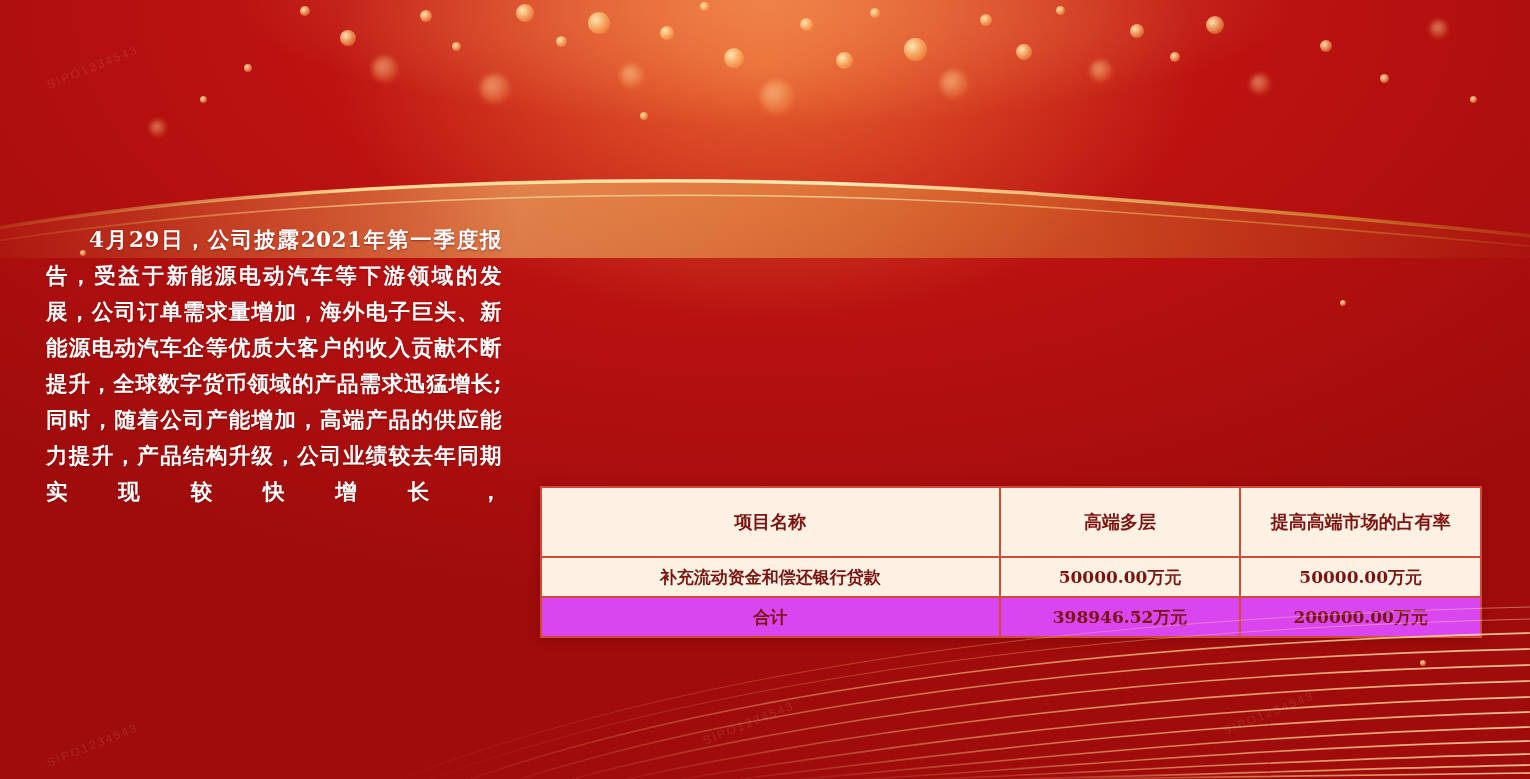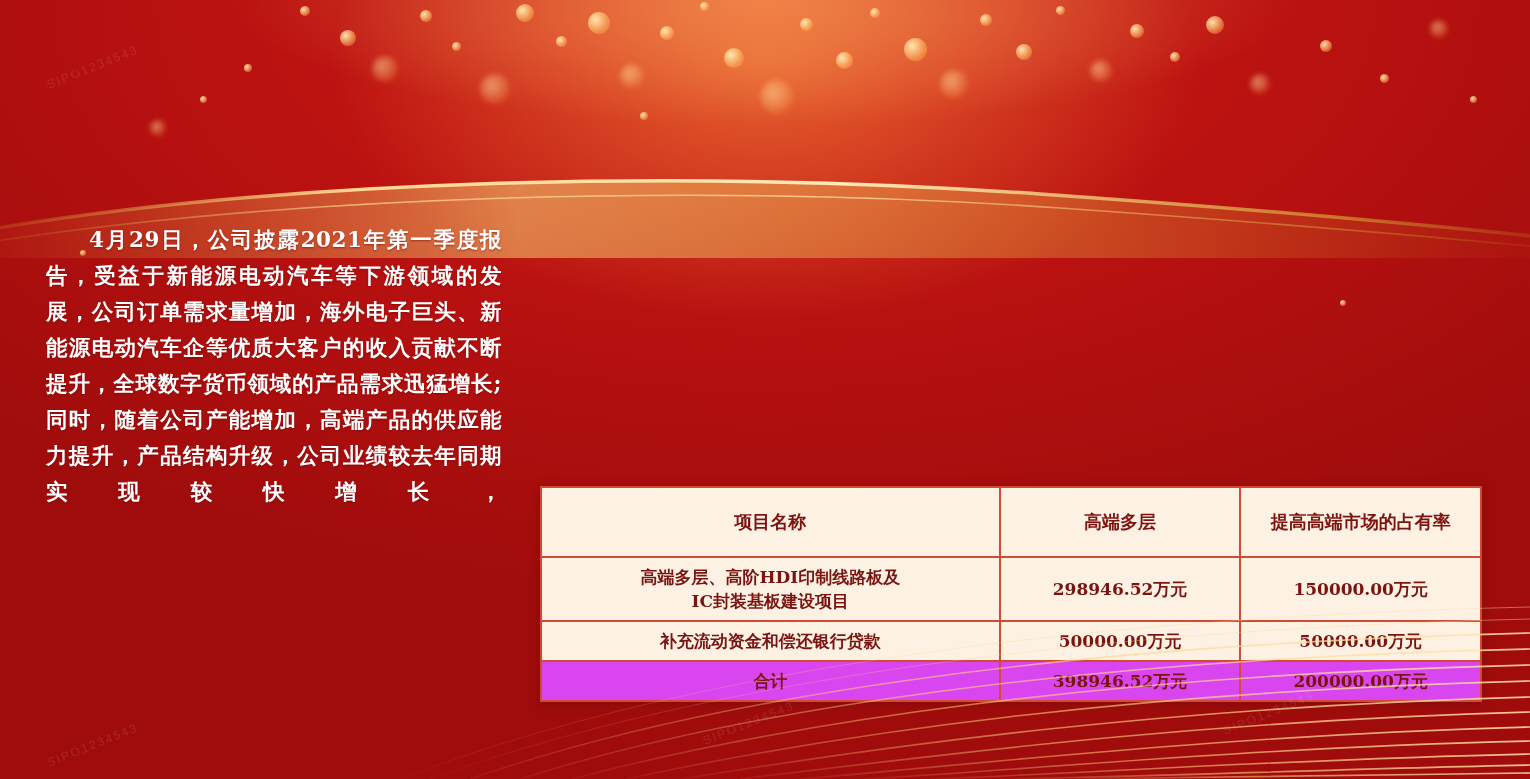--- a/index.html
+++ b/index.html
@@ -238,28 +238,20 @@
       </colgroup>
       <thead>
         <tr>
           <th>项目名称</th>
           <th>高端多层</th>
           <th>提高高端市场的占有率</th>
         </tr>
       </thead>
       <tbody>
         <tr>
-          <td>
-            <span>高端多层、高阶HDI印制线路板及</span><br>
-            <span>IC封装基板建设项目</span>
-          </td>
-          <td>298946.52万元</td>
-          <td>150000.00万元</td>
-        </tr>
-        <tr>
           <td>补充流动资金和偿还银行贷款</td>
           <td>50000.00万元</td>
           <td>50000.00万元</td>
         </tr>
         <tr class="total">
           <td>合计</td>
           <td>398946.52万元</td>
           <td>200000.00万元</td>
         </tr>
       </tbody>

